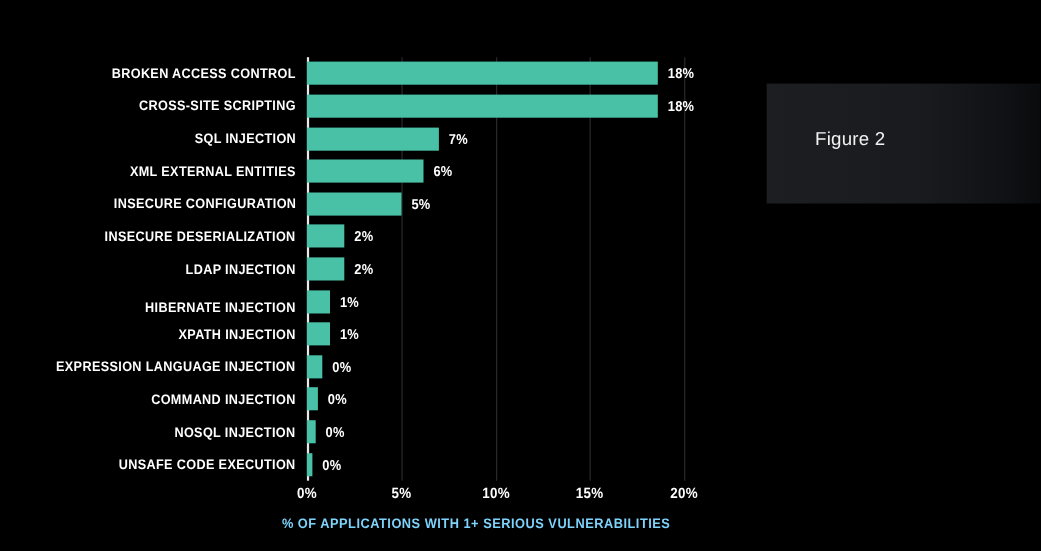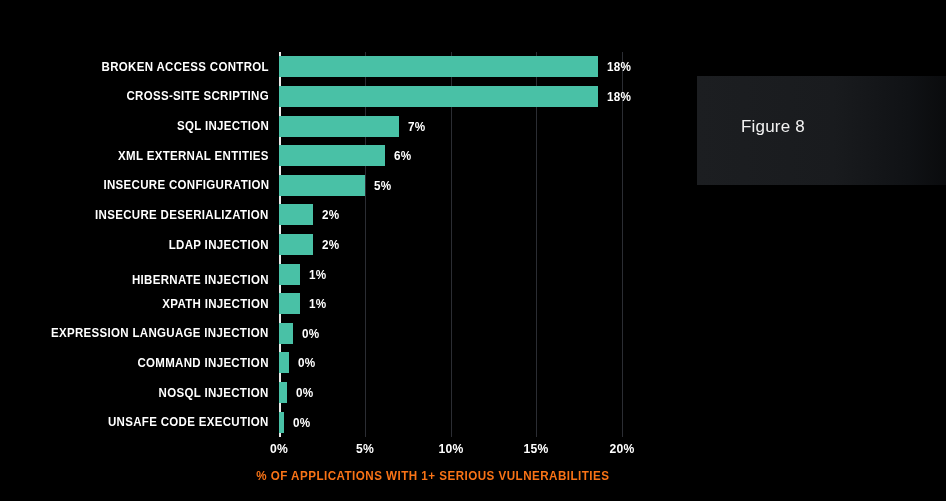--- a/index.html
+++ b/index.html
@@ -129,35 +129,35 @@
 
   .axis-title {
     position: absolute;
     left: 0;
     top: 469px;
     width: 865px;
     text-align: center;
     font-family: "Liberation Sans Narrow", "Liberation Sans", sans-serif;
     font-size: 12.5px;
     font-weight: bold;
-    color: #f97316;
+    color: #7dd3fc;
     letter-spacing: 0.5px;
   }
   .axis-title > span {
     display: inline-block;
     transform: scaleX(0.93);
   }
 </style>
 </head>
 <body>
 
 <div id="figure-root">
 
   <div class="figure-panel">
-    <div class="figure-panel-label">Figure 8</div>
+    <div class="figure-panel-label">Figure 2</div>
   </div>
 
   <div class="chart">
     <div id="gridlines">
         <div class="gridline" style="left: 279px; top: 52px; height: 385px; background: transparent;"></div>
         <div class="gridline" style="left: 364.75px; top: 52px; height: 385px;"></div>
         <div class="gridline" style="left: 450.5px; top: 52px; height: 385px;"></div>
         <div class="gridline" style="left: 536.25px; top: 52px; height: 385px;"></div>
         <div class="gridline" style="left: 622px; top: 52px; height: 385px;"></div>
       </div>

